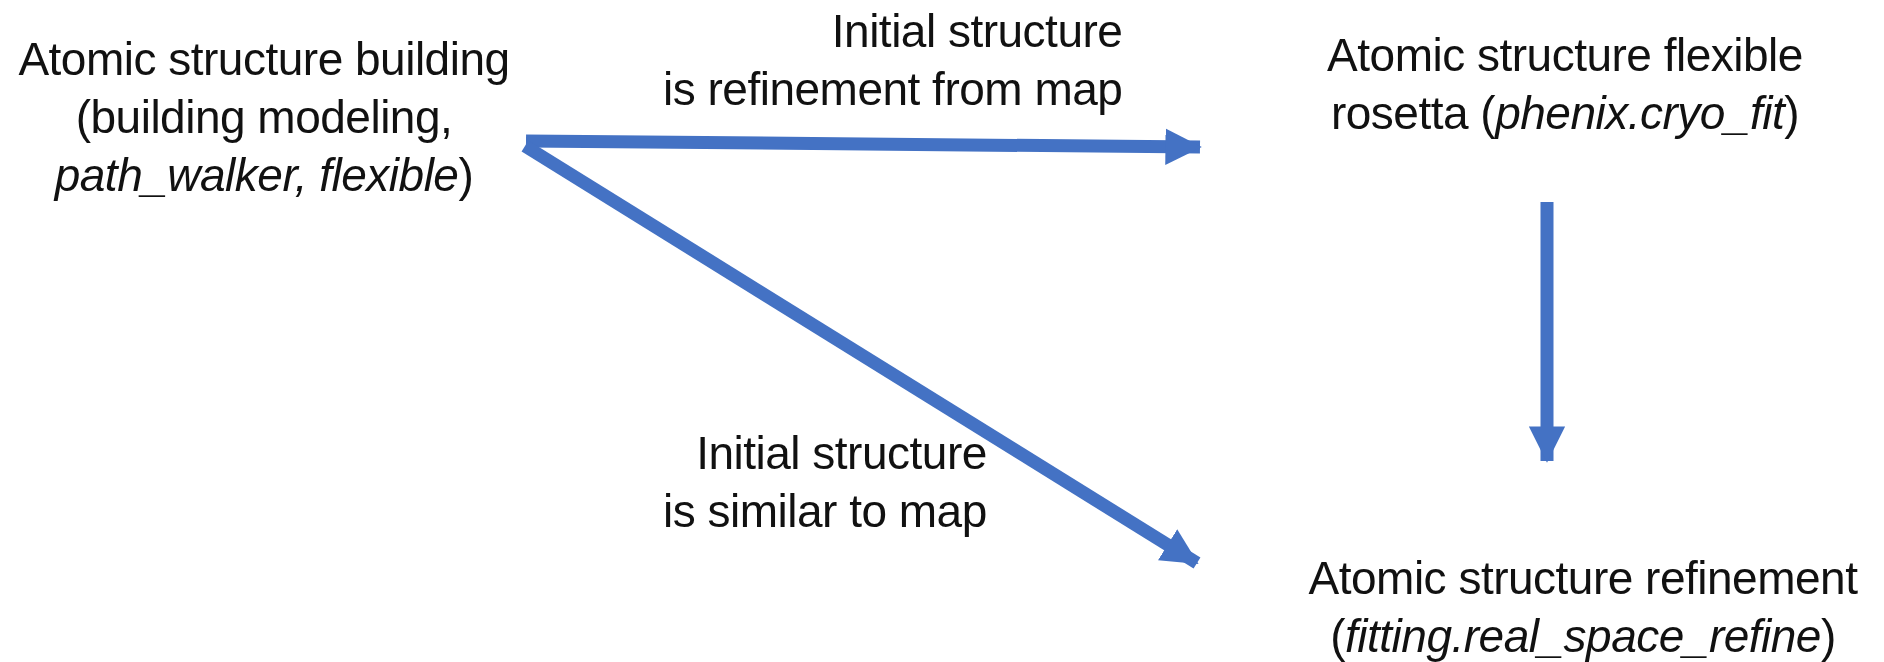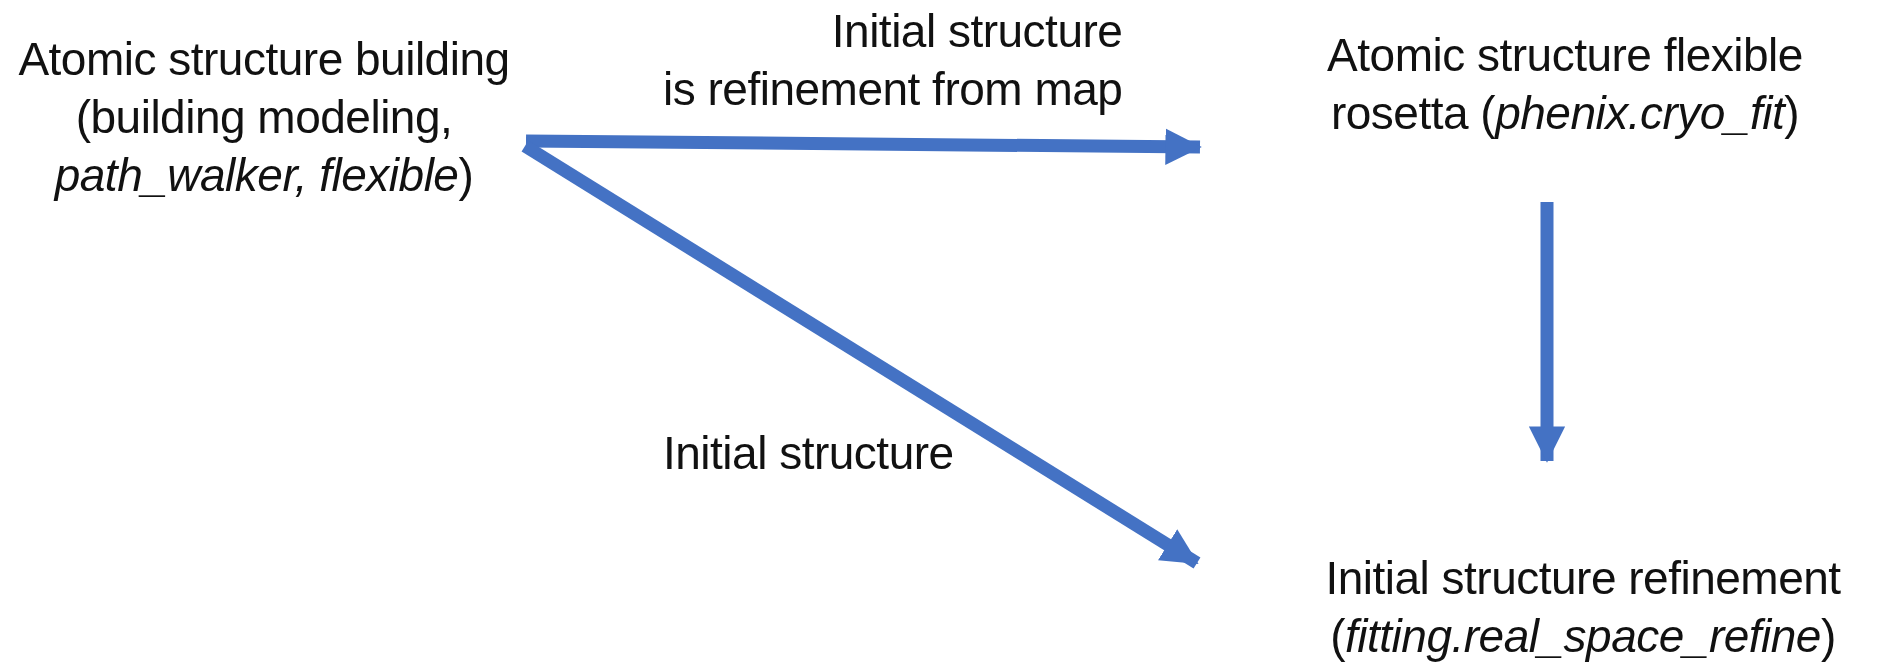--- a/index.html
+++ b/index.html
@@ -75,20 +75,21 @@
     <div>is refinement from map</div>
   </div>
 
   <div class="text-block node" id="node-fitting">
     <div>Atomic structure flexible</div>
     <div><span>rosetta (</span><span class="it">phenix.cryo_fit</span><span>)</span></div>
   </div>
 
   <div class="text-block edge-label" id="label-similar">
     <div>Initial structure</div>
+    <div>is similar to map</div>
   </div>
 
   <div class="text-block node" id="node-refinement">
-    <div>Initial structure refinement</div>
+    <div>Atomic structure refinement</div>
     <div><span>(</span><span class="it">fitting.real_space_refine</span><span>)</span></div>
   </div>
 
 </div>
 
 </body></html>

